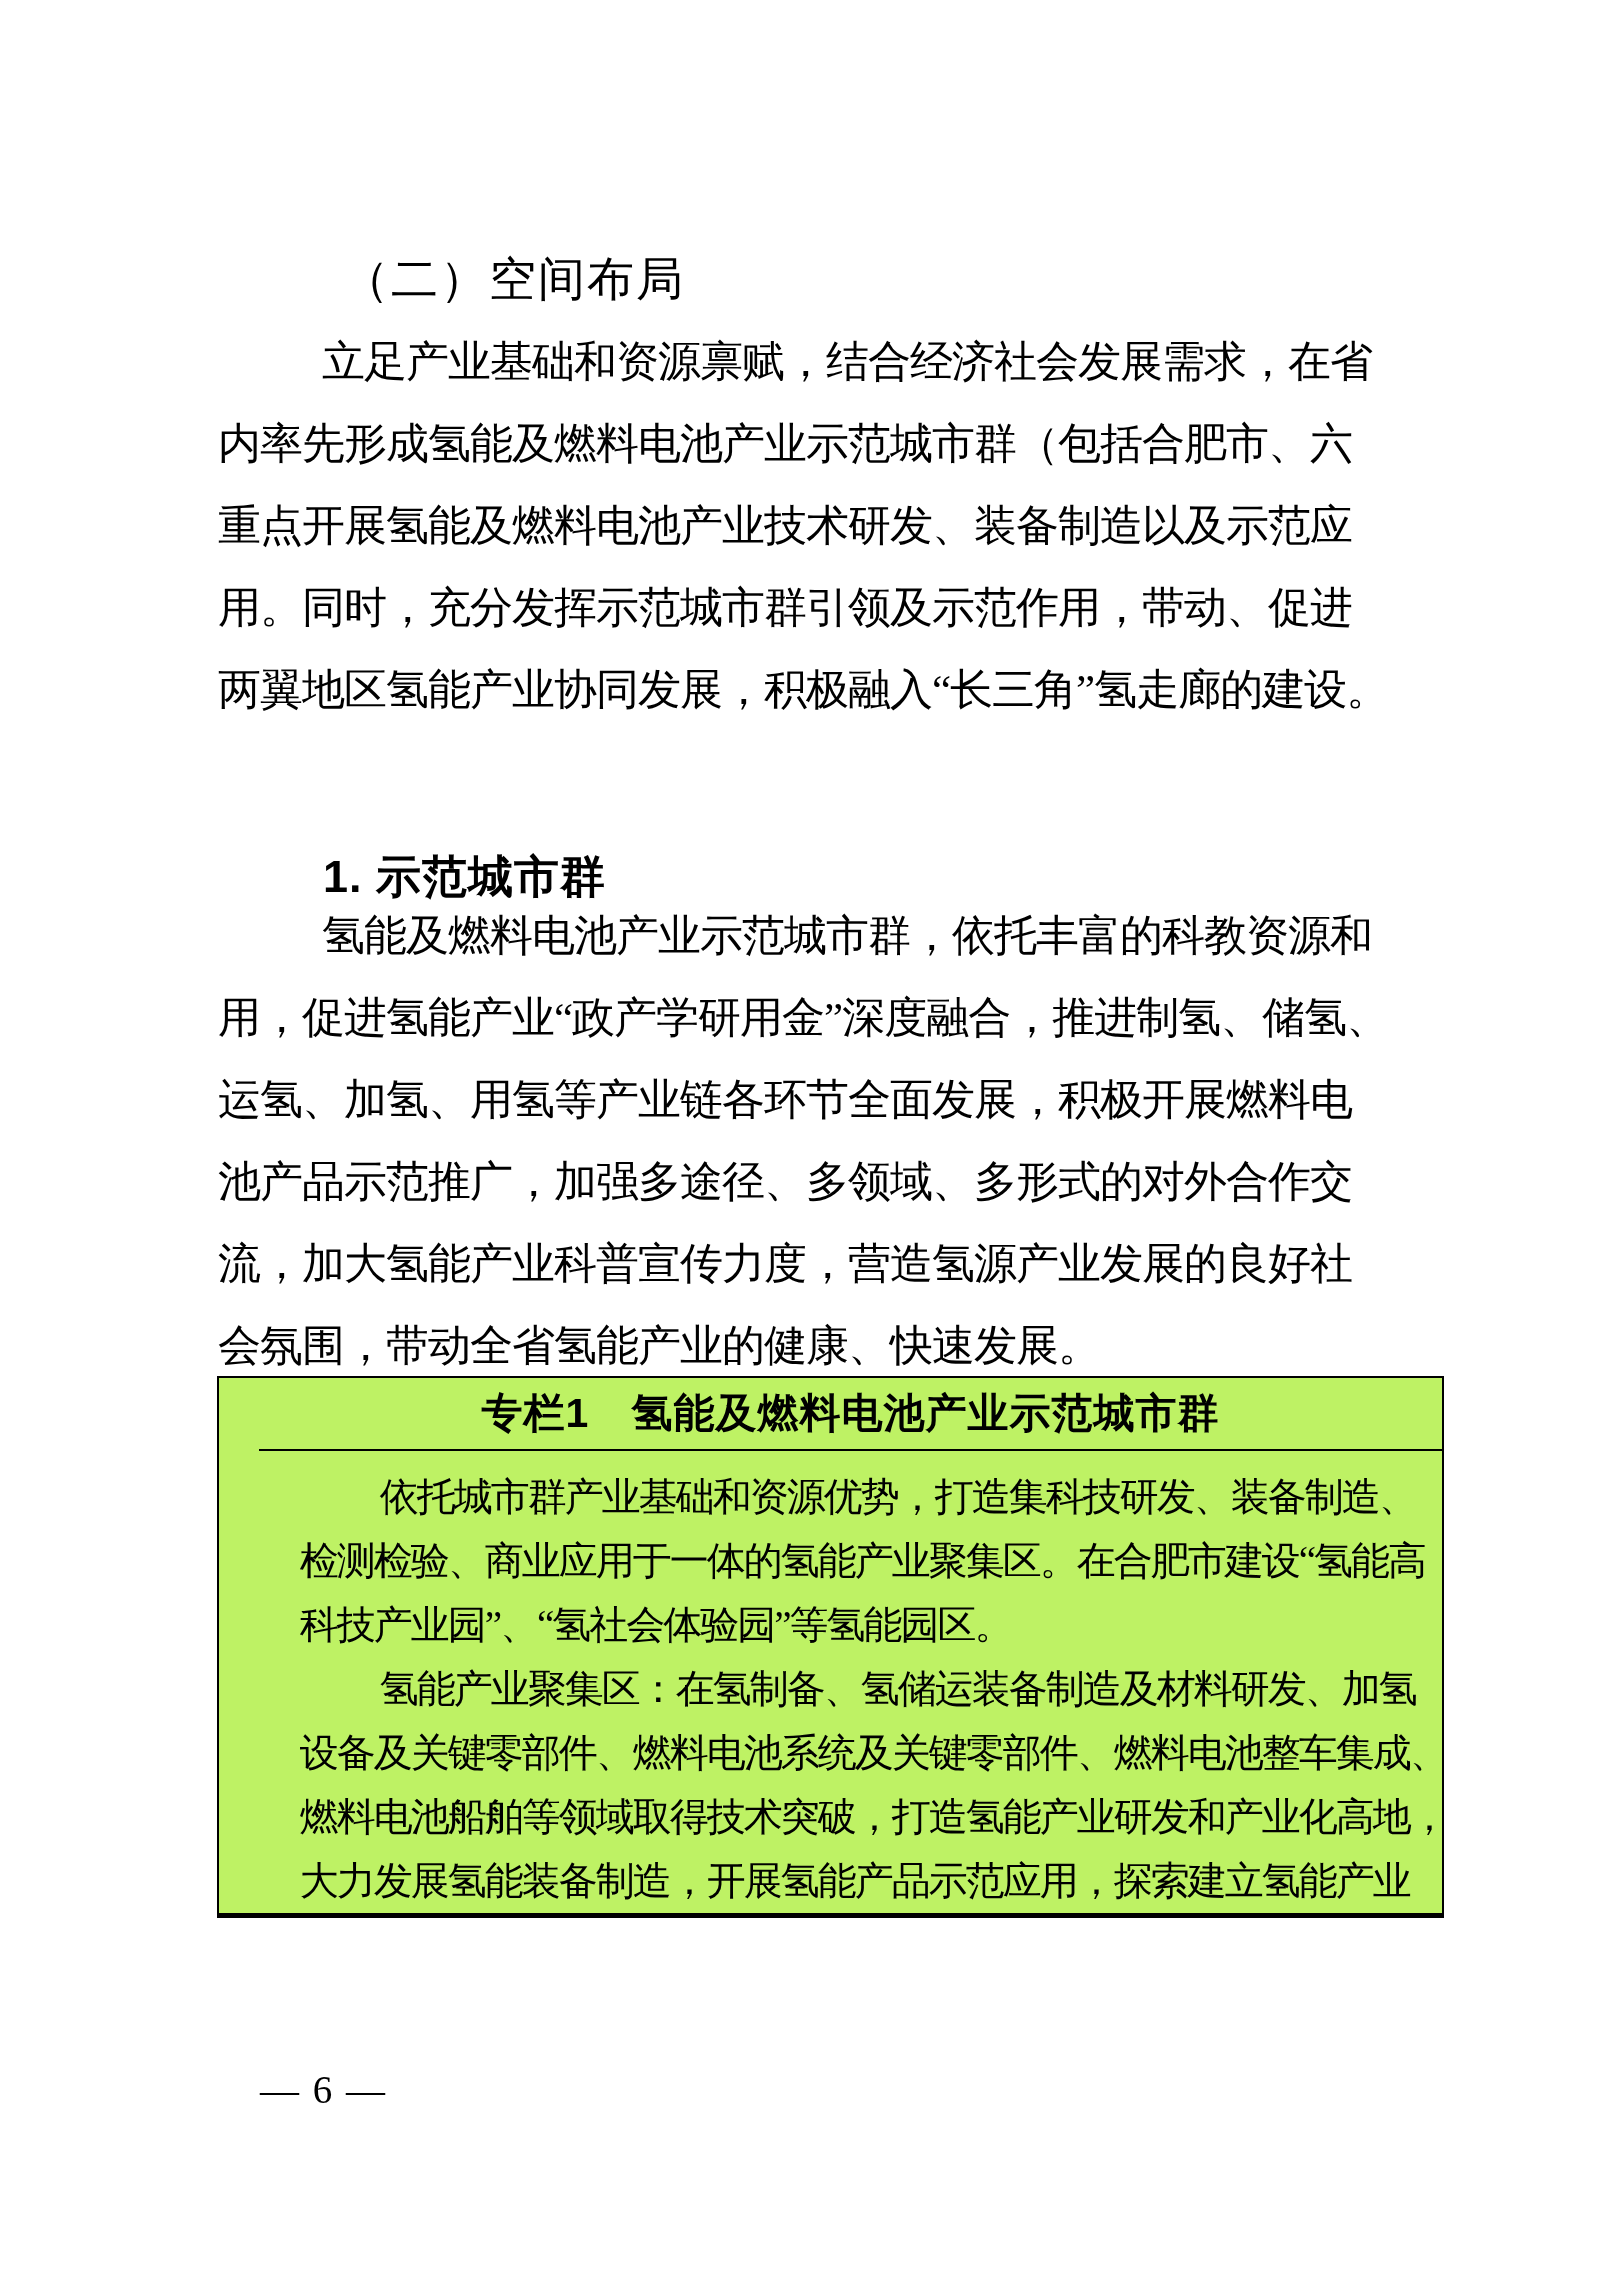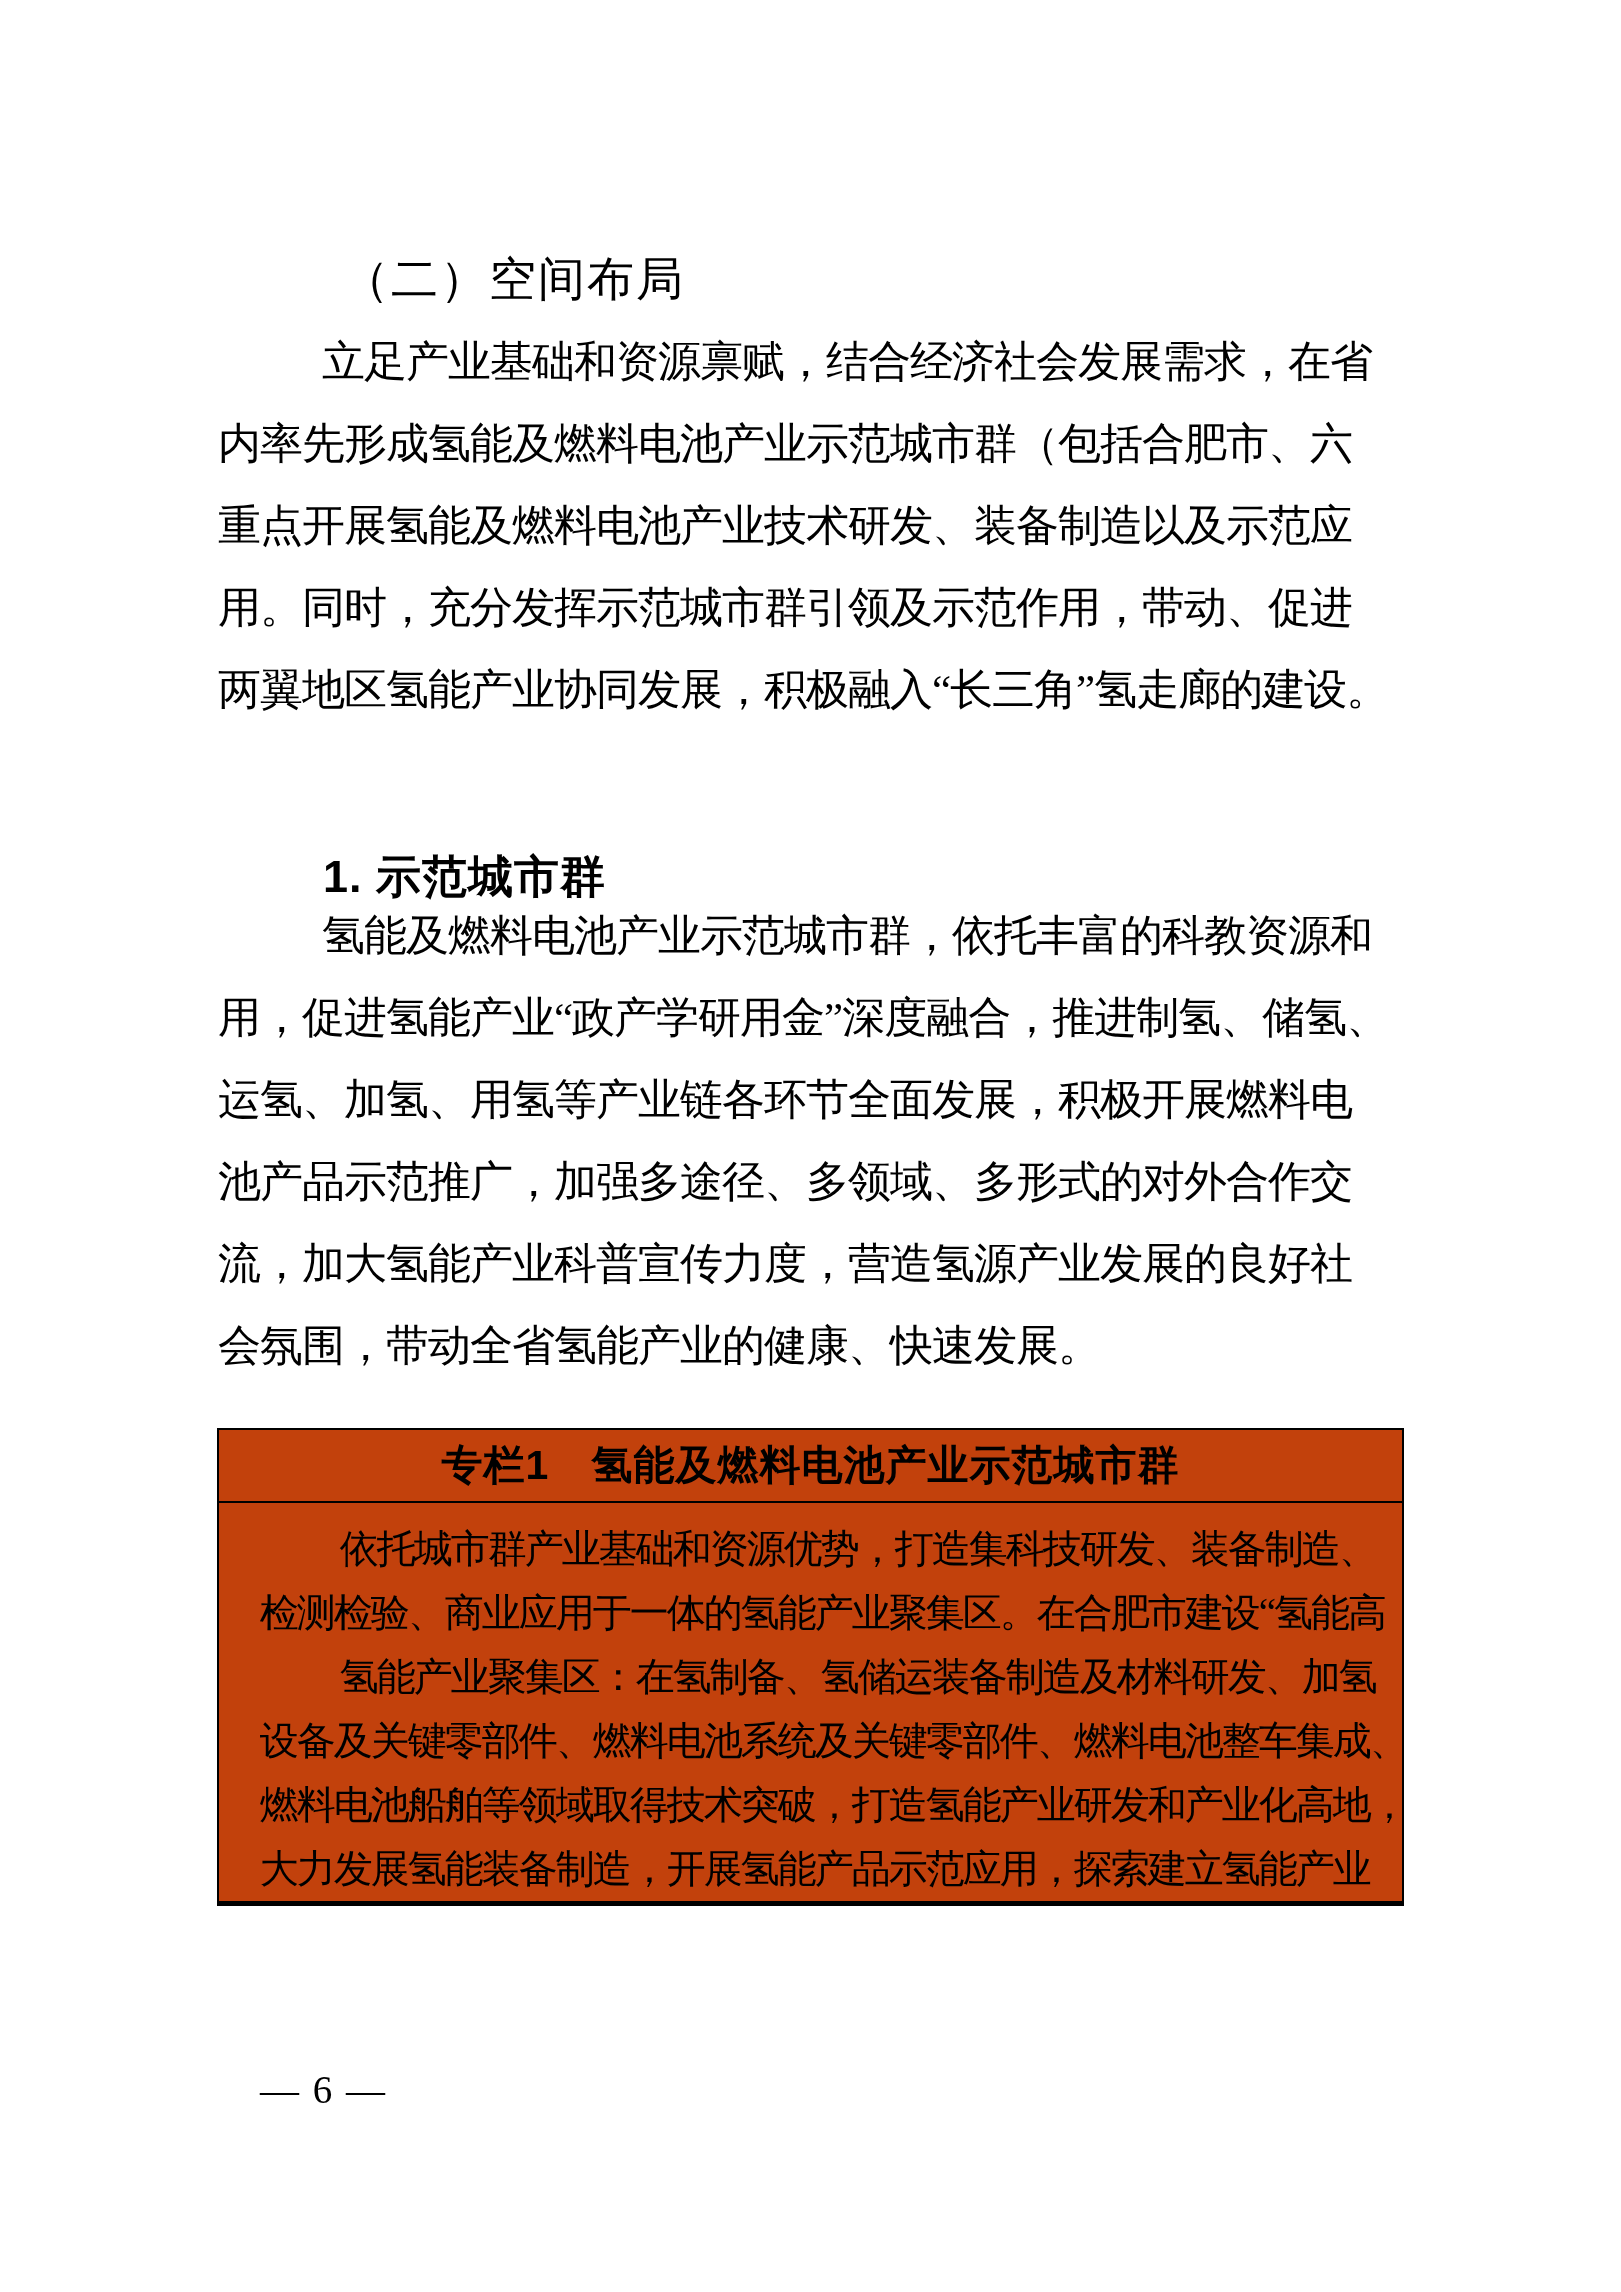--- a/index.html
+++ b/index.html
@@ -47,26 +47,27 @@
     left: 323px;
     font-family: "Liberation Sans", "DejaVu Sans", sans-serif;
     font-size: 45px;
     font-weight: bold;
     line-height: 54px;
     letter-spacing: 1px;
     white-space: nowrap;
   }
 
   .column-box {
-    top: 1428px;
+    top: 1376px;
     left: 217px;
     width: 1183px;
     border: 2.9px solid #000;
     border-bottom-width: 5.9px;
-    background: #c2410c;
+    background: #bef264;
+    padding-left: 40px;
   }
   .column-box .box-header {
     height: 71px;
     border-bottom: 2.9px solid #000;
     display: flex;
     align-items: center;
     justify-content: center;
     font-family: "Liberation Sans", "DejaVu Sans", sans-serif;
     font-size: 41px;
     font-weight: bold;
@@ -117,20 +118,21 @@
   <div class="line">池产品示范推广，加强多途径、多领域、多形式的对外合作交</div>
   <div class="line">流，加大氢能产业科普宣传力度，营造氢源产业发展的良好社</div>
   <div class="line">会氛围，带动全省氢能产业的健康、快速发展。</div>
 </div>
 
 <div class="abs column-box">
   <div class="box-header">专栏1　氢能及燃料电池产业示范城市群</div>
   <div class="box-body">
     <div class="bline bindent">依托城市群产业基础和资源优势，打造集科技研发、装备制造、</div>
     <div class="bline">检测检验、商业应用于一体的氢能产业聚集区。在合肥市建设“氢能高</div>
+    <div class="bline">科技产业园”、“氢社会体验园”等氢能园区。</div>
     <div class="bline bindent">氢能产业聚集区：在氢制备、氢储运装备制造及材料研发、加氢</div>
     <div class="bline">设备及关键零部件、燃料电池系统及关键零部件、燃料电池整车集成、</div>
     <div class="bline">燃料电池船舶等领域取得技术突破，打造氢能产业研发和产业化高地，</div>
     <div class="bline">大力发展氢能装备制造，开展氢能产品示范应用，探索建立氢能产业</div>
   </div>
 </div>
 
 <div class="abs page-number">— 6 —</div>
 
 

